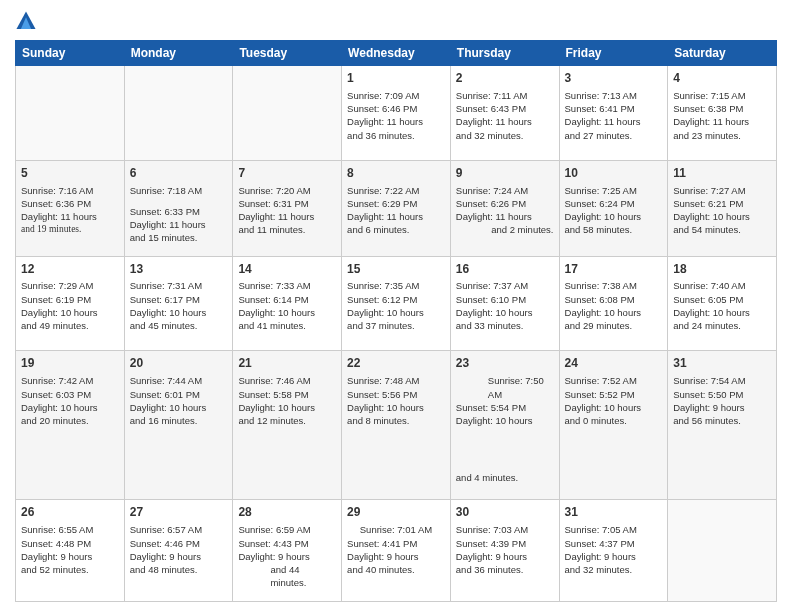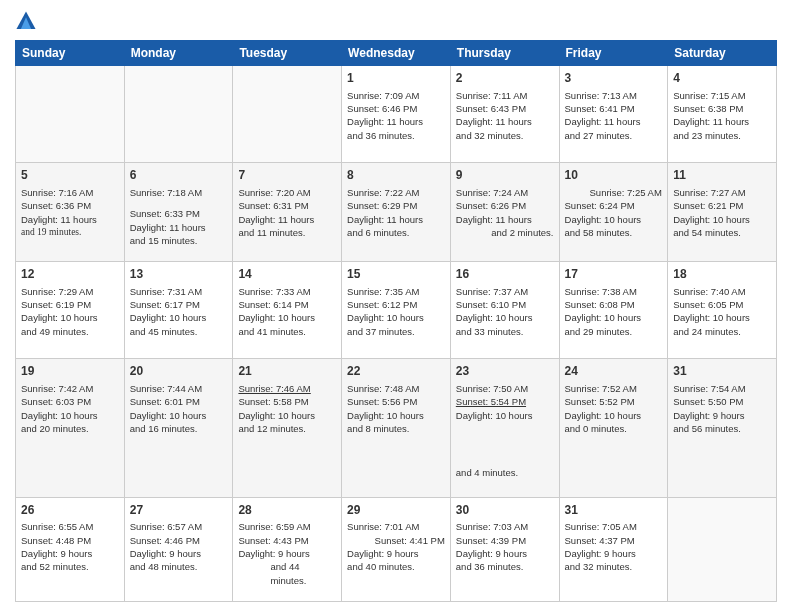--- a/index.html
+++ b/index.html
@@ -197,21 +197,21 @@
           </td>
           <td class="cell-data">
             <span class="day-num">9</span>
             <span style="display: block;">Sunrise: 7:24 AM</span>
             <span style="display: block;">Sunset: 6:26 PM</span>
             <span style="display: block;">Daylight: 11 hours</span>
             <span style="display: block; text-align: right;">and 2 minutes.</span>
           </td>
           <td class="cell-data">
             <span class="day-num">10</span>
-            <span style="display: block; margin-left: 25px;">Sunrise: 7:25 AM</span>
+            <span style="display: block;">Sunrise: 7:25 AM</span>
             <span style="display: block;">Sunset: 6:24 PM</span>
             <span style="display: block;">Daylight: 10 hours</span>
             <span style="display: block;">and 58 minutes.</span>
           </td>
           <td class="cell-data">
             <span class="day-num">11</span>
             <span style="display: block;">Sunrise: 7:27 AM</span>
             <span style="display: block;">Sunset: 6:21 PM</span>
             <span style="display: block;">Daylight: 10 hours</span>
             <span style="display: block;">and 54 minutes.</span>
@@ -278,36 +278,36 @@
           </td>
           <td class="cell-data">
             <span class="day-num">20</span>
             <span style="display: block;">Sunrise: 7:44 AM</span>
             <span style="display: block;">Sunset: 6:01 PM</span>
             <span style="display: block;">Daylight: 10 hours</span>
             <span style="display: block;">and 16 minutes.</span>
           </td>
           <td class="cell-data">
             <span class="day-num">21</span>
-            <span style="display: block; text-decoration: underline;">Sunrise: 7:46 AM</span>
+            <span style="display: block;">Sunrise: 7:46 AM</span>
             <span style="display: block;">Sunset: 5:58 PM</span>
             <span style="display: block;">Daylight: 10 hours</span>
             <span style="display: block;">and 12 minutes.</span>
           </td>
           <td class="cell-data">
             <span class="day-num">22</span>
             <span style="display: block;">Sunrise: 7:48 AM</span>
             <span style="display: block;">Sunset: 5:56 PM</span>
             <span style="display: block;">Daylight: 10 hours</span>
             <span style="display: block;">and 8 minutes.</span>
           </td>
           <td class="cell-data">
             <span class="day-num">23</span>
-            <span style="display: block;">Sunrise: 7:50 AM</span>
-            <span style="display: block; text-decoration: underline;">Sunset: 5:54 PM</span>
+            <span style="display: block; margin-left: 32px;">Sunrise: 7:50 AM</span>
+            <span style="display: block;">Sunset: 5:54 PM</span>
             <span style="display: block;">Daylight: 10 hours</span>
             <span style="display: block; margin-top: 44px;">and 4 minutes.</span>
           </td>
           <td class="cell-data">
             <span class="day-num">24</span>
             <span style="display: block;">Sunrise: 7:52 AM</span>
             <span style="display: block;">Sunset: 5:52 PM</span>
             <span style="display: block;">Daylight: 10 hours</span>
             <span style="display: block;">and 0 minutes.</span>
           </td>
@@ -336,22 +336,22 @@
           </td>
           <td class="cell-data">
             <span class="day-num">28</span>
             <span style="display: block;">Sunrise: 6:59 AM</span>
             <span style="display: block;">Sunset: 4:43 PM</span>
             <span style="display: block;">Daylight: 9 hours</span>
             <span style="display: block; margin-left: 32px;">and 44 minutes.</span>
           </td>
           <td class="cell-data">
             <span class="day-num">29</span>
-            <span style="display: block;">Sunrise: 7:01 AM</span>
-            <span style="display: block; text-align: right;">Sunset: 4:41 PM</span>
+            <span style="display: block; text-align: center;">Sunrise: 7:01 AM</span>
+            <span style="display: block;">Sunset: 4:41 PM</span>
             <span style="display: block;">Daylight: 9 hours</span>
             <span style="display: block;">and 40 minutes.</span>
           </td>
           <td class="cell-data">
             <span class="day-num">30</span>
             <span style="display: block;">Sunrise: 7:03 AM</span>
             <span style="display: block;">Sunset: 4:39 PM</span>
             <span style="display: block;">Daylight: 9 hours</span>
             <span style="display: block;">and 36 minutes.</span>
           </td>

